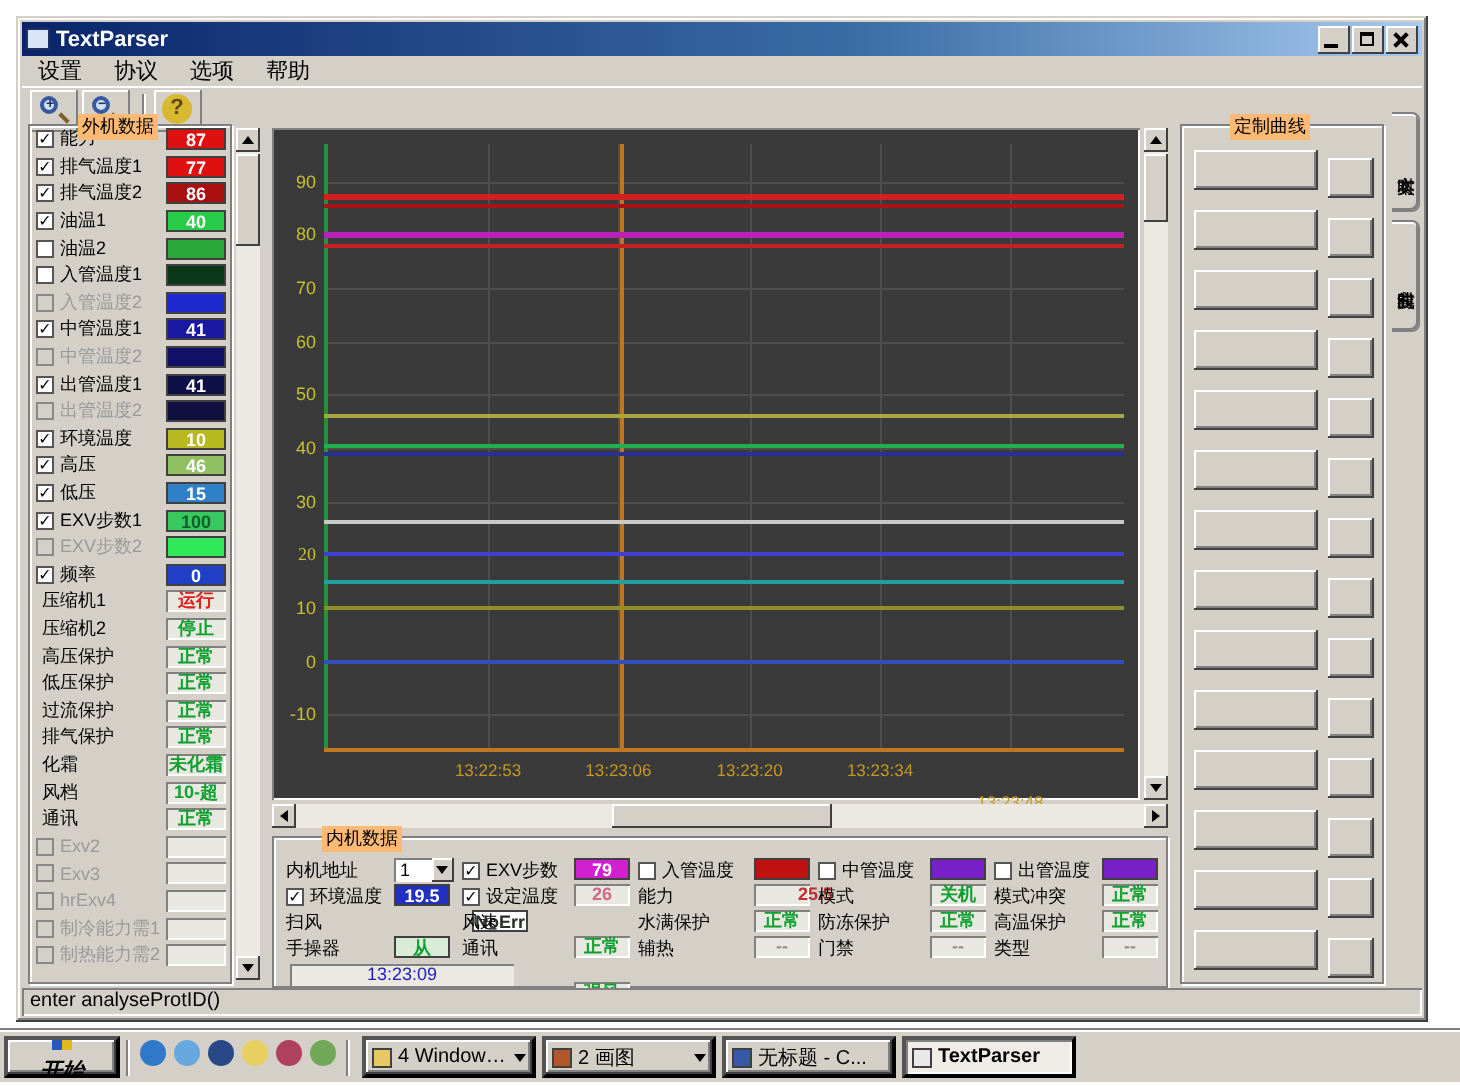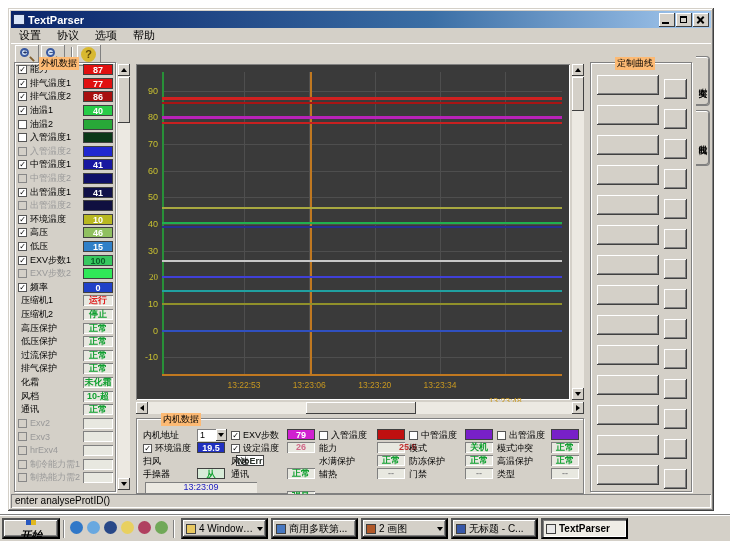--- a/index.html
+++ b/index.html
@@ -519,24 +519,20 @@
     <span class="ql-sep"></span>
     <span id="quicklaunch"><span class="qlicon" style="background: rgb(48, 120, 200); display: inline-block;"></span><span class="qlicon" style="background: rgb(104, 168, 224); display: inline-block;"></span><span class="qlicon" style="background: rgb(40, 72, 136); display: inline-block;"></span><span class="qlicon" style="background: rgb(232, 208, 96); display: inline-block;"></span><span class="qlicon" style="background: rgb(176, 64, 96); display: inline-block;"></span><span class="qlicon" style="background: rgb(112, 168, 88); display: inline-block;"></span></span>
     <span class="ql-sep"></span>
     <span id="taskbuttons" style="display:flex; align-items:center;">
         <button class="taskbtn raised">
           <span class="ticon" style="background: rgb(232, 200, 96);"></span>
           <span style="overflow: hidden; text-overflow: ellipsis;">4 Windows...</span>
           <span class="tdrop"></span>
         </button>
         <button class="taskbtn raised">
-          <span class="ticon" style="background: rgb(72, 120, 192);"></span>
-          <span style="overflow: hidden; text-overflow: ellipsis;">商用多联第...</span>
-        </button>
-        <button class="taskbtn raised">
           <span class="ticon" style="background: rgb(176, 88, 40);"></span>
           <span style="overflow: hidden; text-overflow: ellipsis;">2 画图</span>
           <span class="tdrop"></span>
         </button>
         <button class="taskbtn raised">
           <span class="ticon" style="background: rgb(56, 88, 168);"></span>
           <span style="overflow: hidden; text-overflow: ellipsis;">无标题 - C...</span>
         </button>
         <button class="taskbtn active">
           <span class="ticon" style="background: rgb(232, 232, 232);"></span>

